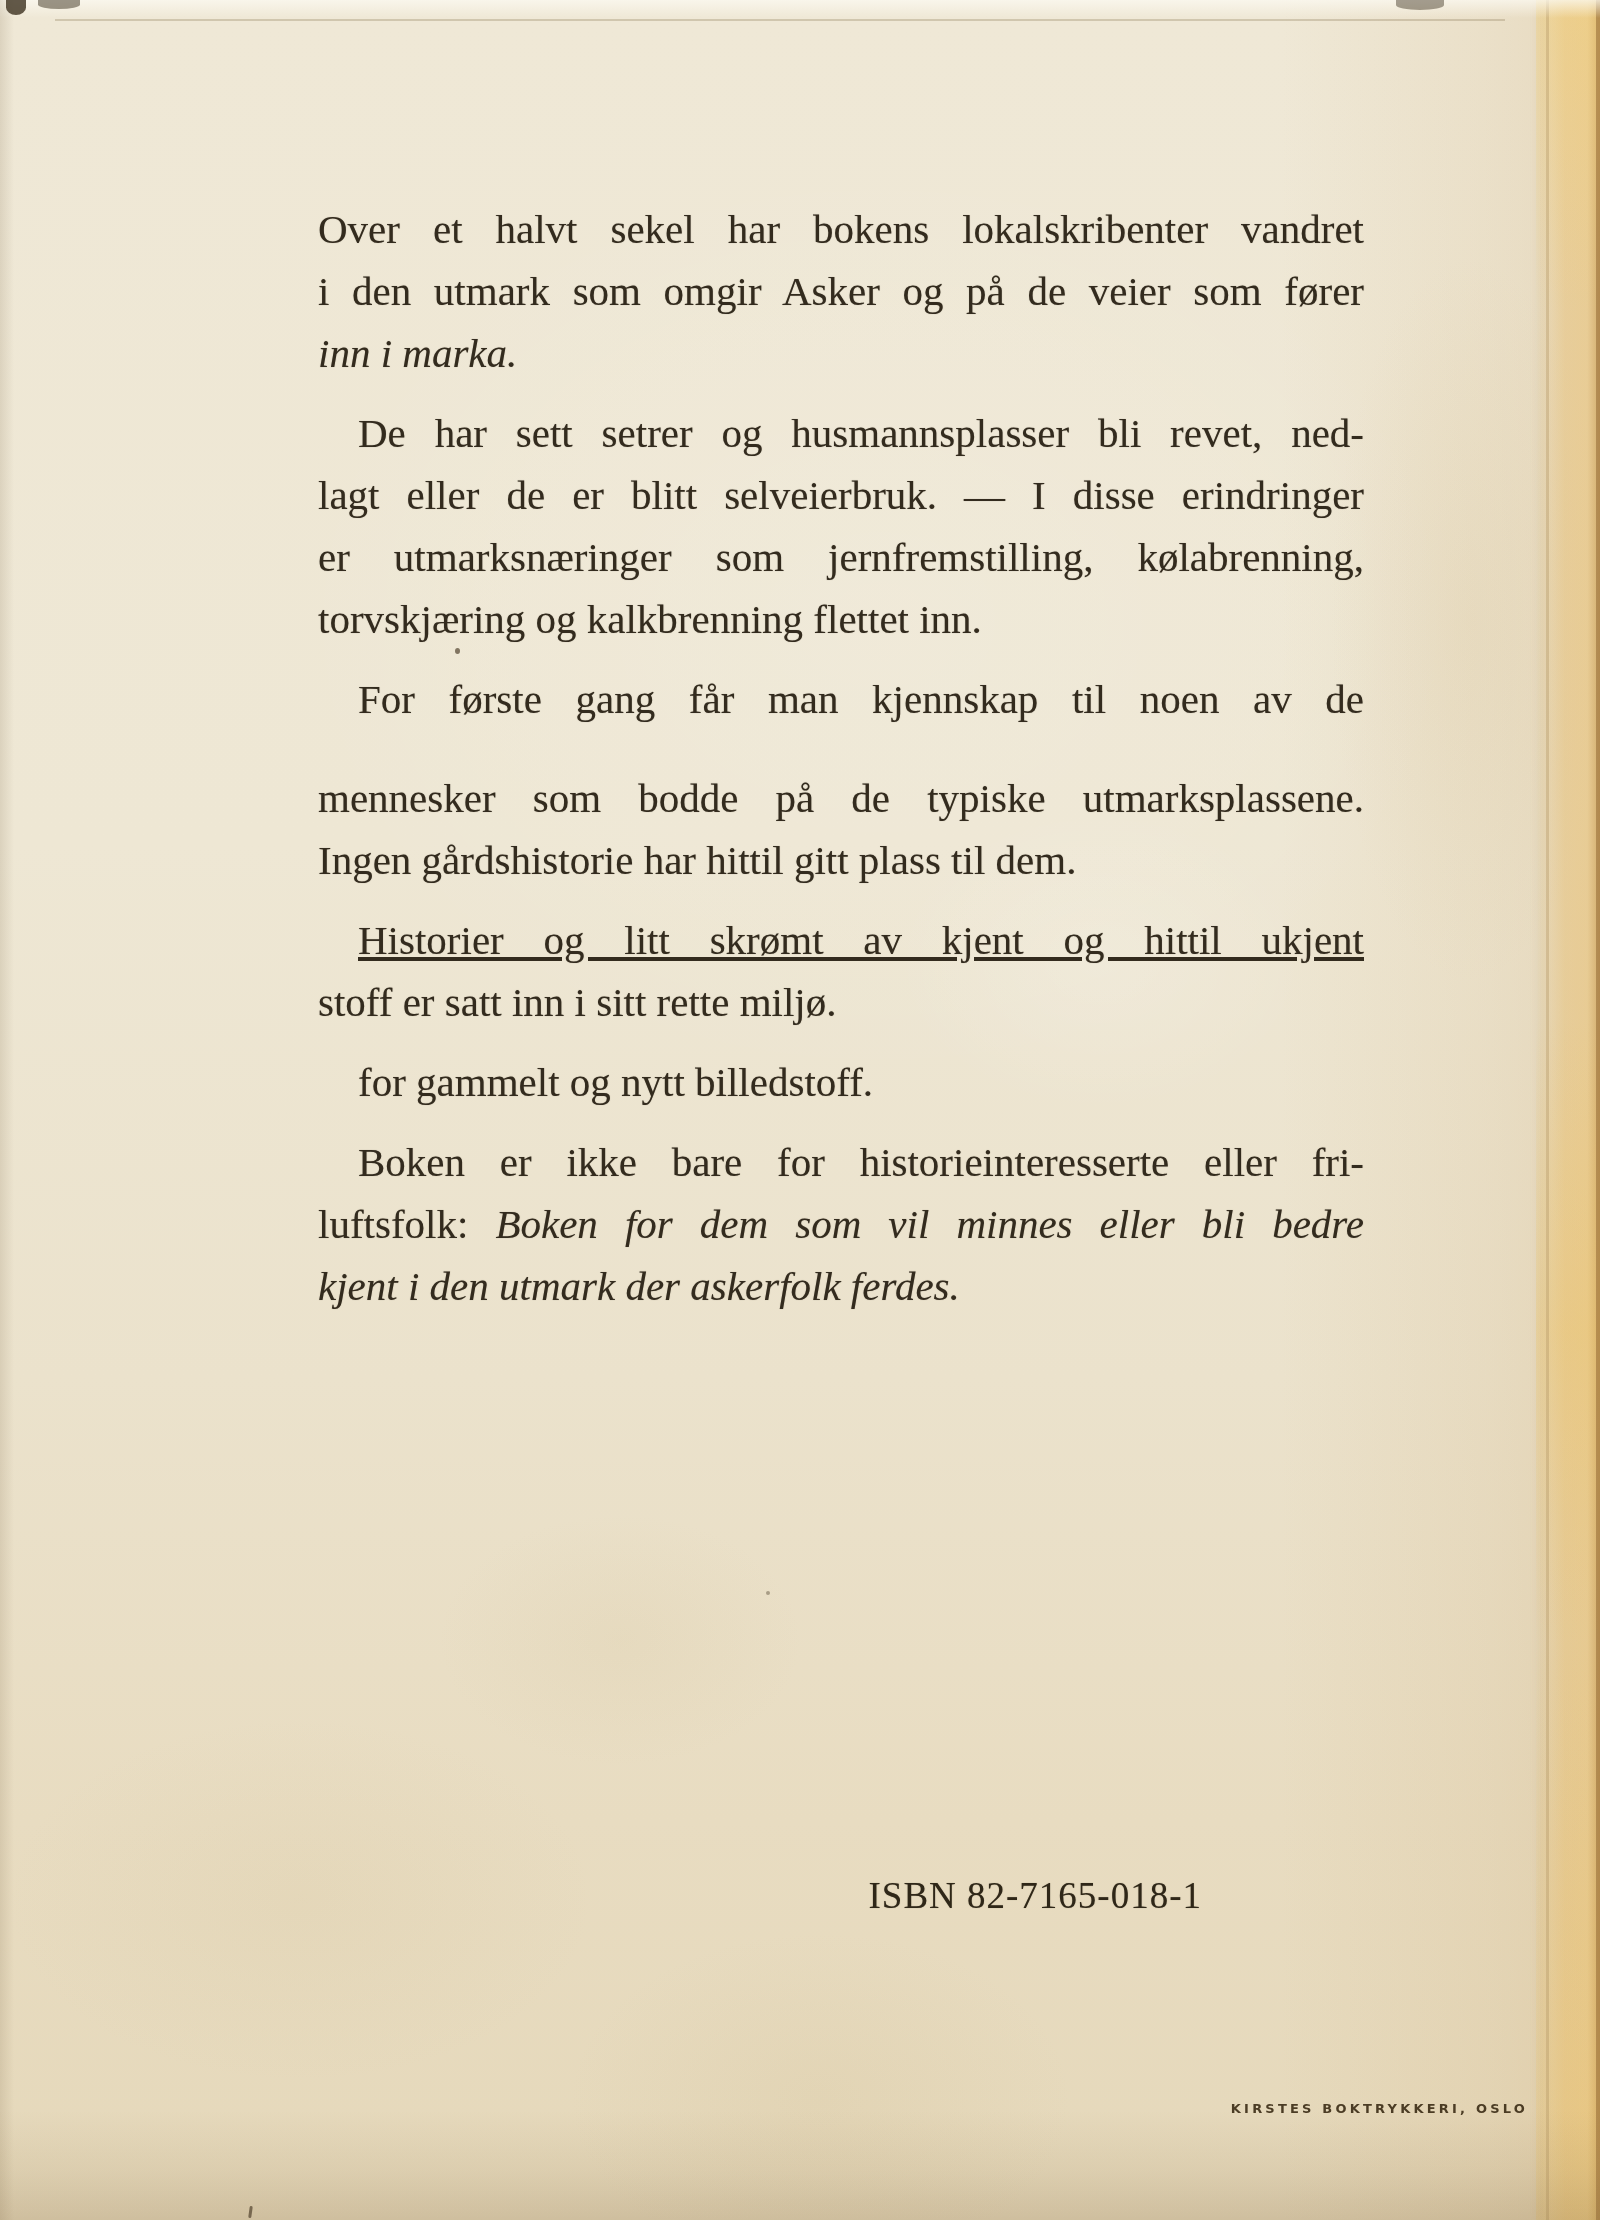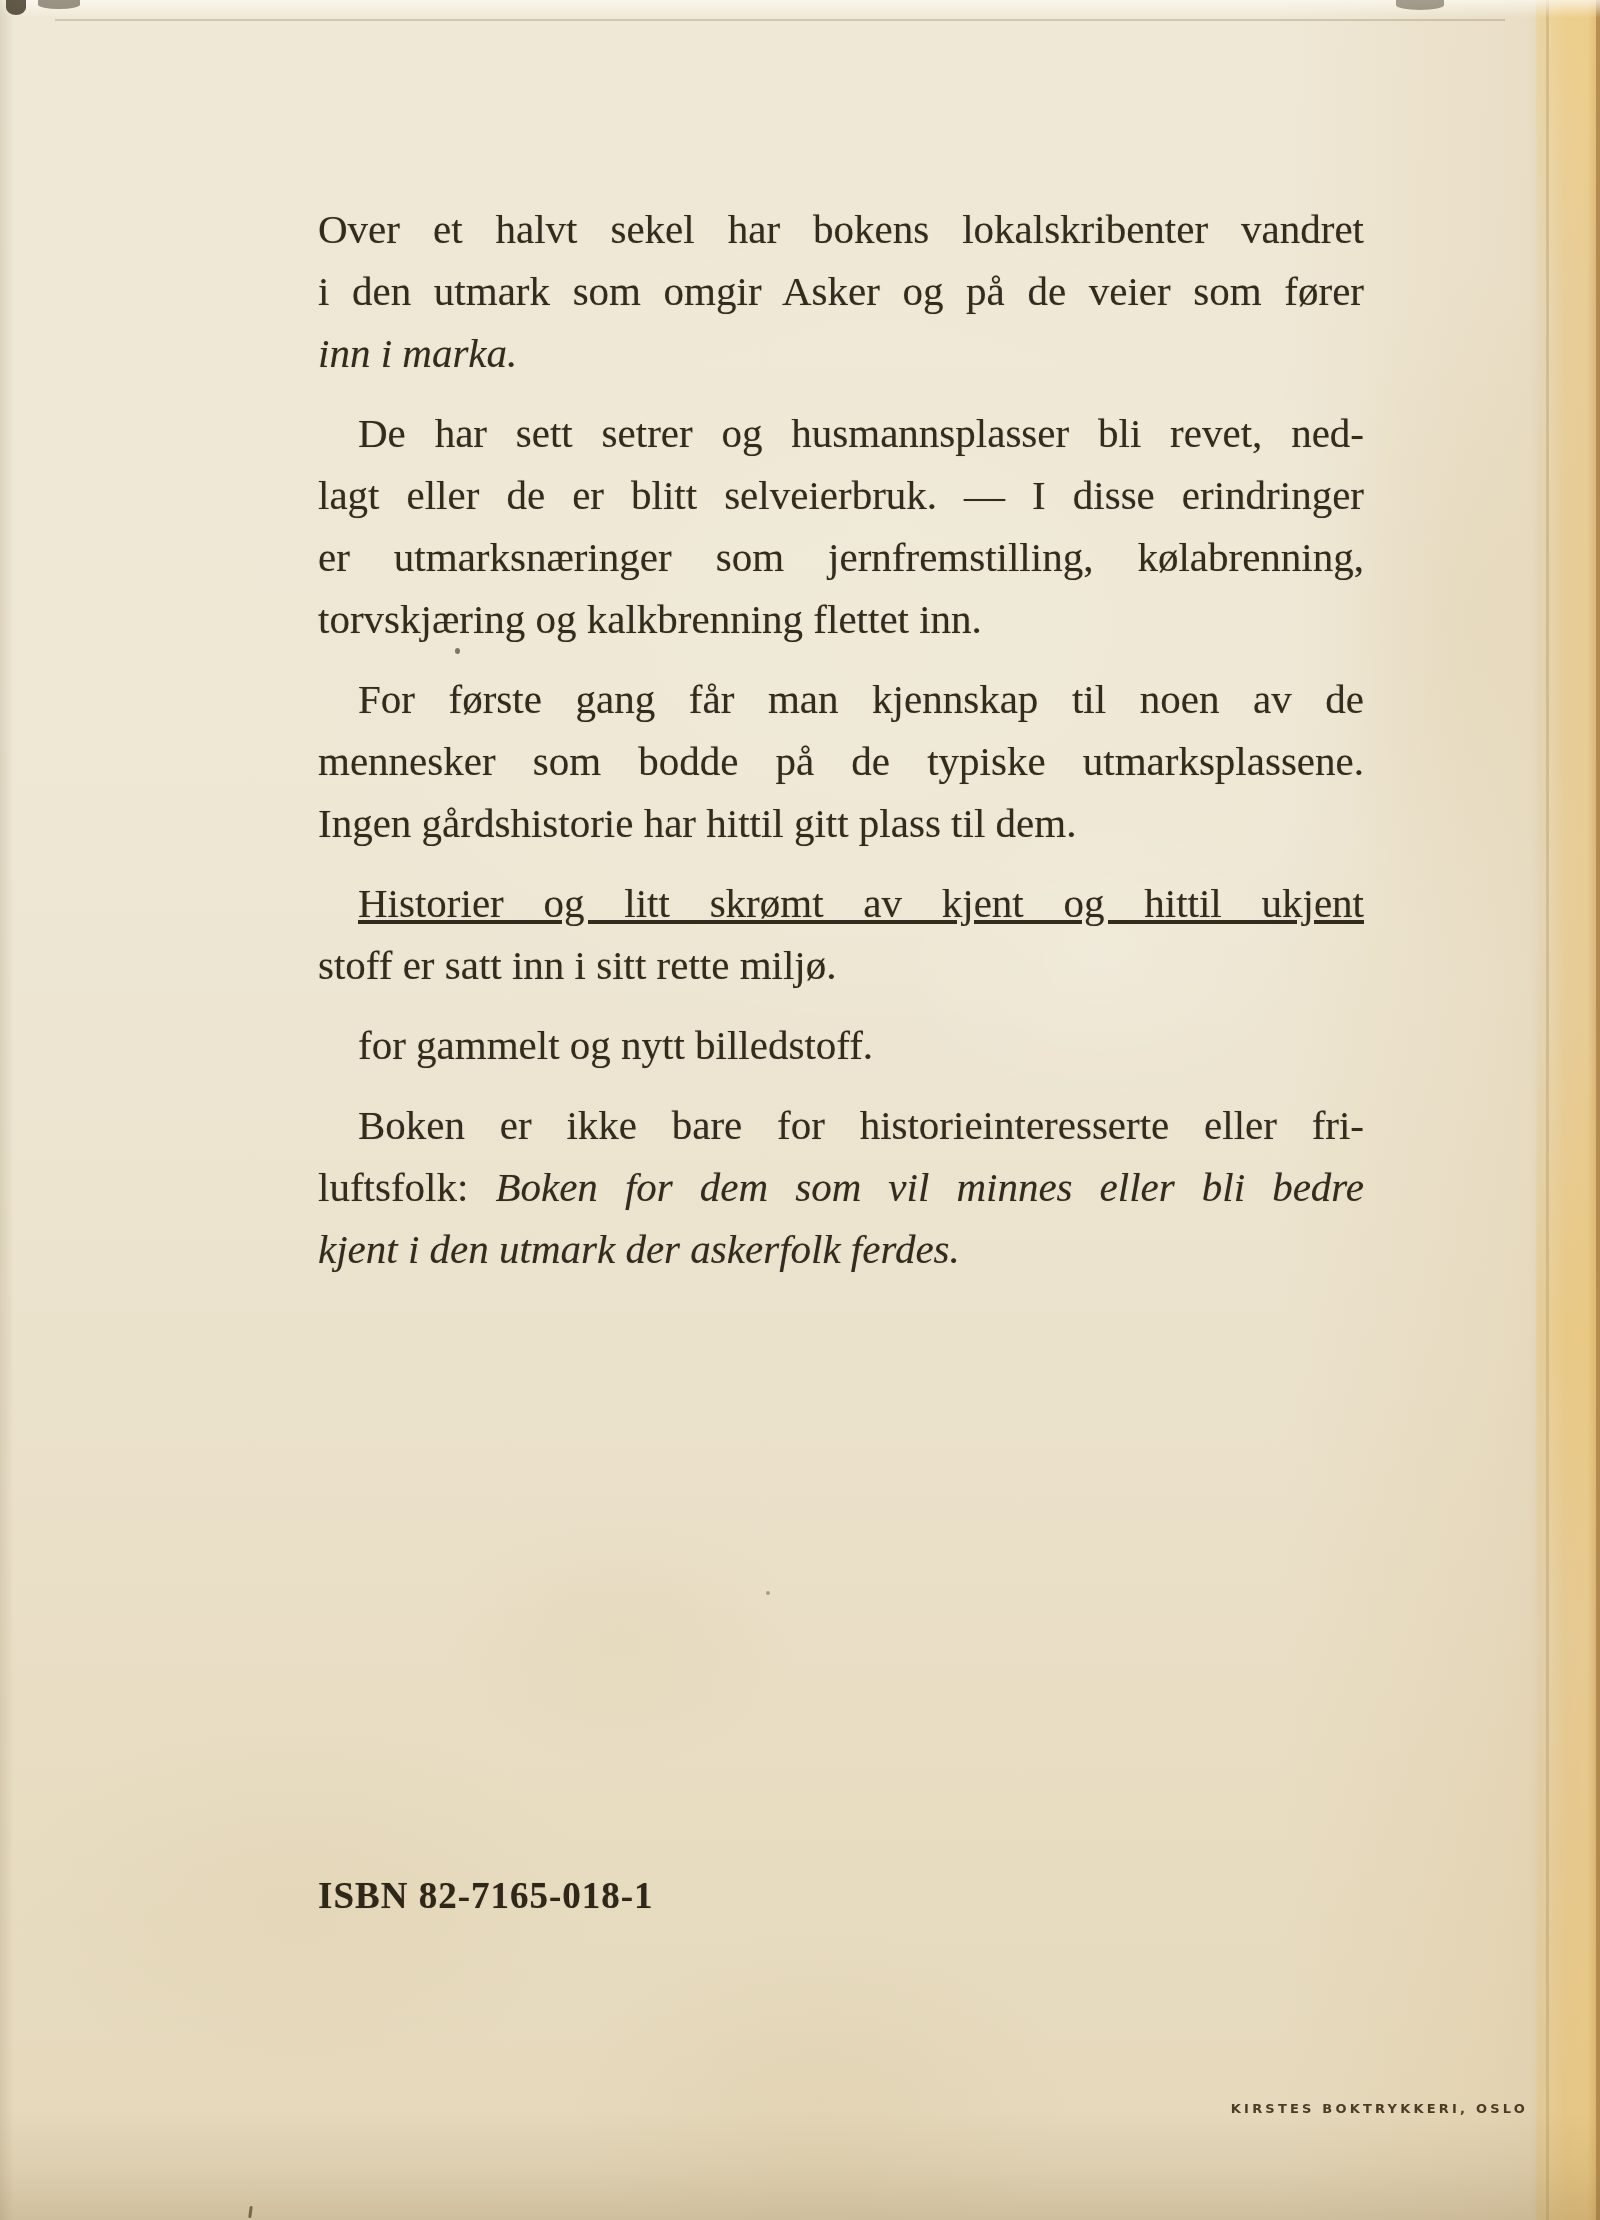--- a/index.html
+++ b/index.html
@@ -53,21 +53,21 @@
     text-shadow:0 0 1px rgba(51,43,30,0.35);
   }
   .para{margin:0 0 18px 0;}
   .para.indent .line:first-child{text-indent:40px;}
   .line{text-align:justify;text-align-last:justify;}
   .line.last{text-align-last:left;}
   .it{font-style:italic;}
 
   .isbn{
     position:absolute;left:318px;top:1874px;width:884px;
-    text-align:left;font-size:37px;font-weight:bold;
+    text-align:right;font-size:37px;font-weight:normal;
     letter-spacing:1px;color:#2f2718;
     text-shadow:0 0 1px rgba(47,39,24,0.35);
   }
   .printer{
     position:absolute;top:2101px;right:72px;
     font-family:"DejaVu Sans","Liberation Sans",sans-serif;
     font-size:13px;font-weight:bold;letter-spacing:3.2px;
     color:rgba(62,47,24,0.92);
   }
 </style>
@@ -102,21 +102,21 @@
 
     <p class="para indent">
       <span class="line" style="display: block;"><span>De har sett setrer og husmannsplasser bli revet, ned-</span></span>
       <span class="line" style="display: block;"><span>lagt eller de er blitt selveierbruk. — I disse erindringer</span></span>
       <span class="line" style="display: block;"><span>er utmarksnæringer som jernfremstilling, kølabrenning,</span></span>
       <span class="line last" style="display: block;"><span>torvskjæring og kalkbrenning flettet inn.</span></span>
     </p>
 
     <p class="para indent">
       <span class="line" style="display: block;"><span>For første gang får man kjennskap til noen av de</span></span>
-      <span class="line" style="display: block;"><span>mennesker som bodde på de typiske utmarksplassene.</span></span>
+      <span class="line" style="display: block; margin-top: 37px;"><span>mennesker som bodde på de typiske utmarksplassene.</span></span>
       <span class="line last" style="display: block;"><span>Ingen gårdshistorie har hittil gitt plass til dem.</span></span>
     </p>
 
     <p class="para indent">
       <span class="line" style="display: block; text-decoration: underline;"><span>Historier og litt skrømt av kjent og hittil ukjent</span></span>
       <span class="line last" style="display: block;"><span>stoff er satt inn i sitt rette miljø.</span></span>
     </p>
 
     <p class="para indent">
       <span class="line last" style="display: block;"><span>for gammelt og nytt billedstoff.</span></span>

